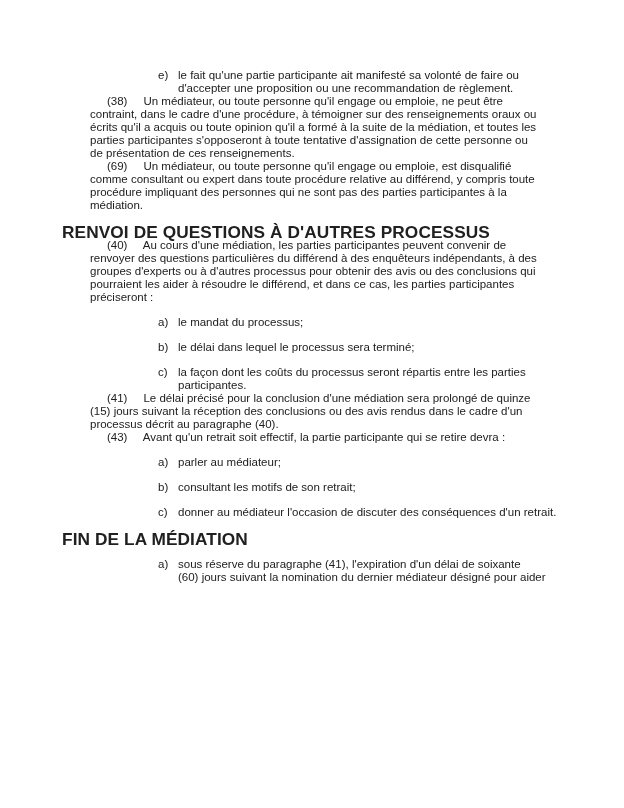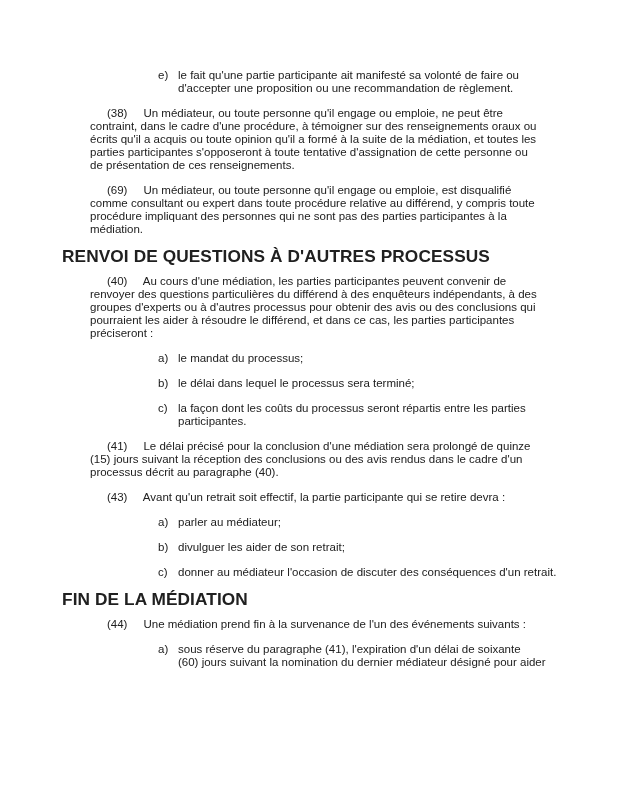--- a/index.html
+++ b/index.html
@@ -14,21 +14,21 @@
     height: 808px;
     background: #ffffff;
     padding: 69px 66px 0 62px;
     font-family: "Liberation Sans", "DejaVu Sans", sans-serif;
     font-size: 11.5px;
     line-height: 13px;
     color: #202020;
   }
   .para {
     margin-left: 28px;
-    margin-top: 12px;
+    margin-top: 0;
     text-indent: 17px;
     white-space: pre-wrap;
   }
   .heading {
     font-weight: 700;
     margin-top: 14px;
     letter-spacing: 0.1px;
     white-space: pre-wrap;
   }
   .li {
@@ -99,31 +99,30 @@
 
   <p class="para">(43)     Avant qu'un retrait soit effectif, la partie participante qui se retire devra :</p>
 
   <div class="li">
     <span class="marker">a)</span>
     <span class="text">parler au médiateur;</span>
   </div>
 
   <div class="li">
     <span class="marker">b)</span>
-    <span class="text">divulguer les aider de son retrait;</span>
+    <span class="text">consultant les motifs de son retrait;</span>
   </div>
 
   <div class="li">
     <span class="marker">c)</span>
     <span class="text">donner au médiateur l'occasion de discuter des conséquences d'un retrait.</span>
   </div>
 
   <h2 class="heading">FIN DE LA MÉDIATION</h2>
 
-  <p class="para">(44)     Une médiation prend fin à la survenance de l'un des événements suivants :</p>
 
   <div class="li">
     <span class="marker">a)</span>
     <span class="text">sous réserve du paragraphe (41), l'expiration d'un délai de soixante
 (60) jours suivant la nomination du dernier médiateur désigné pour aider</span>
   </div>
 
 </div>
 
 </body></html>

